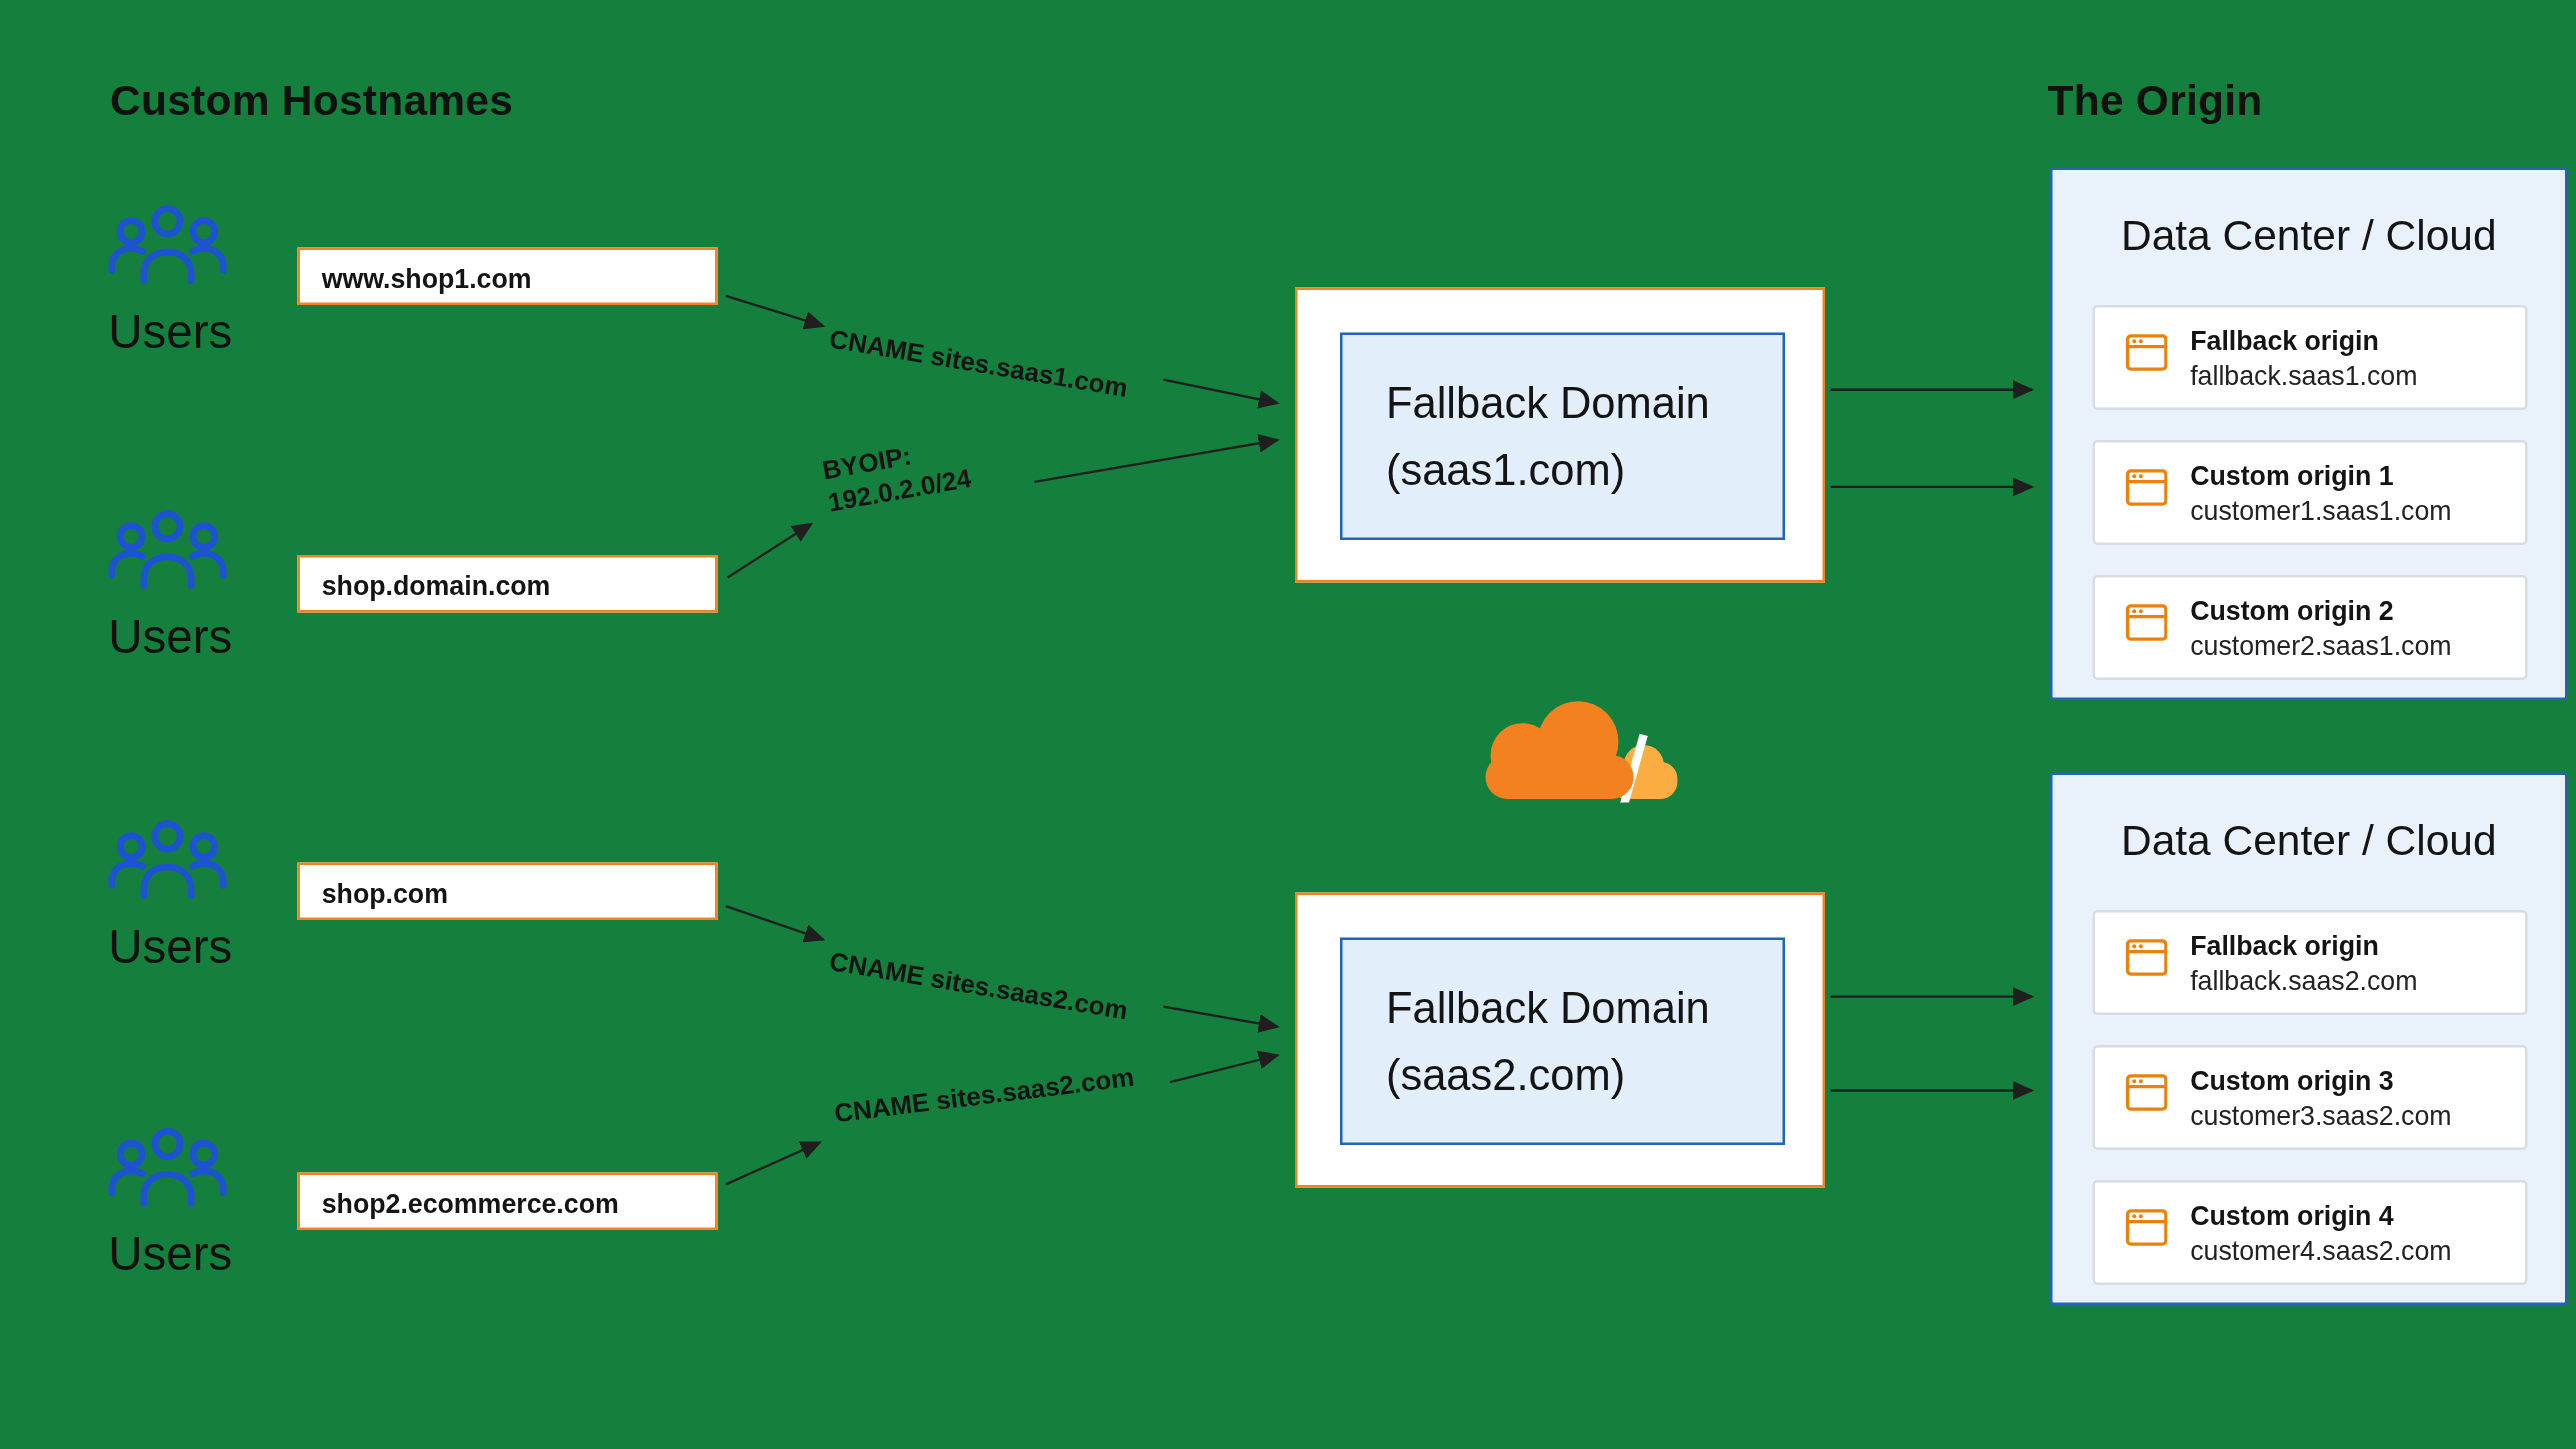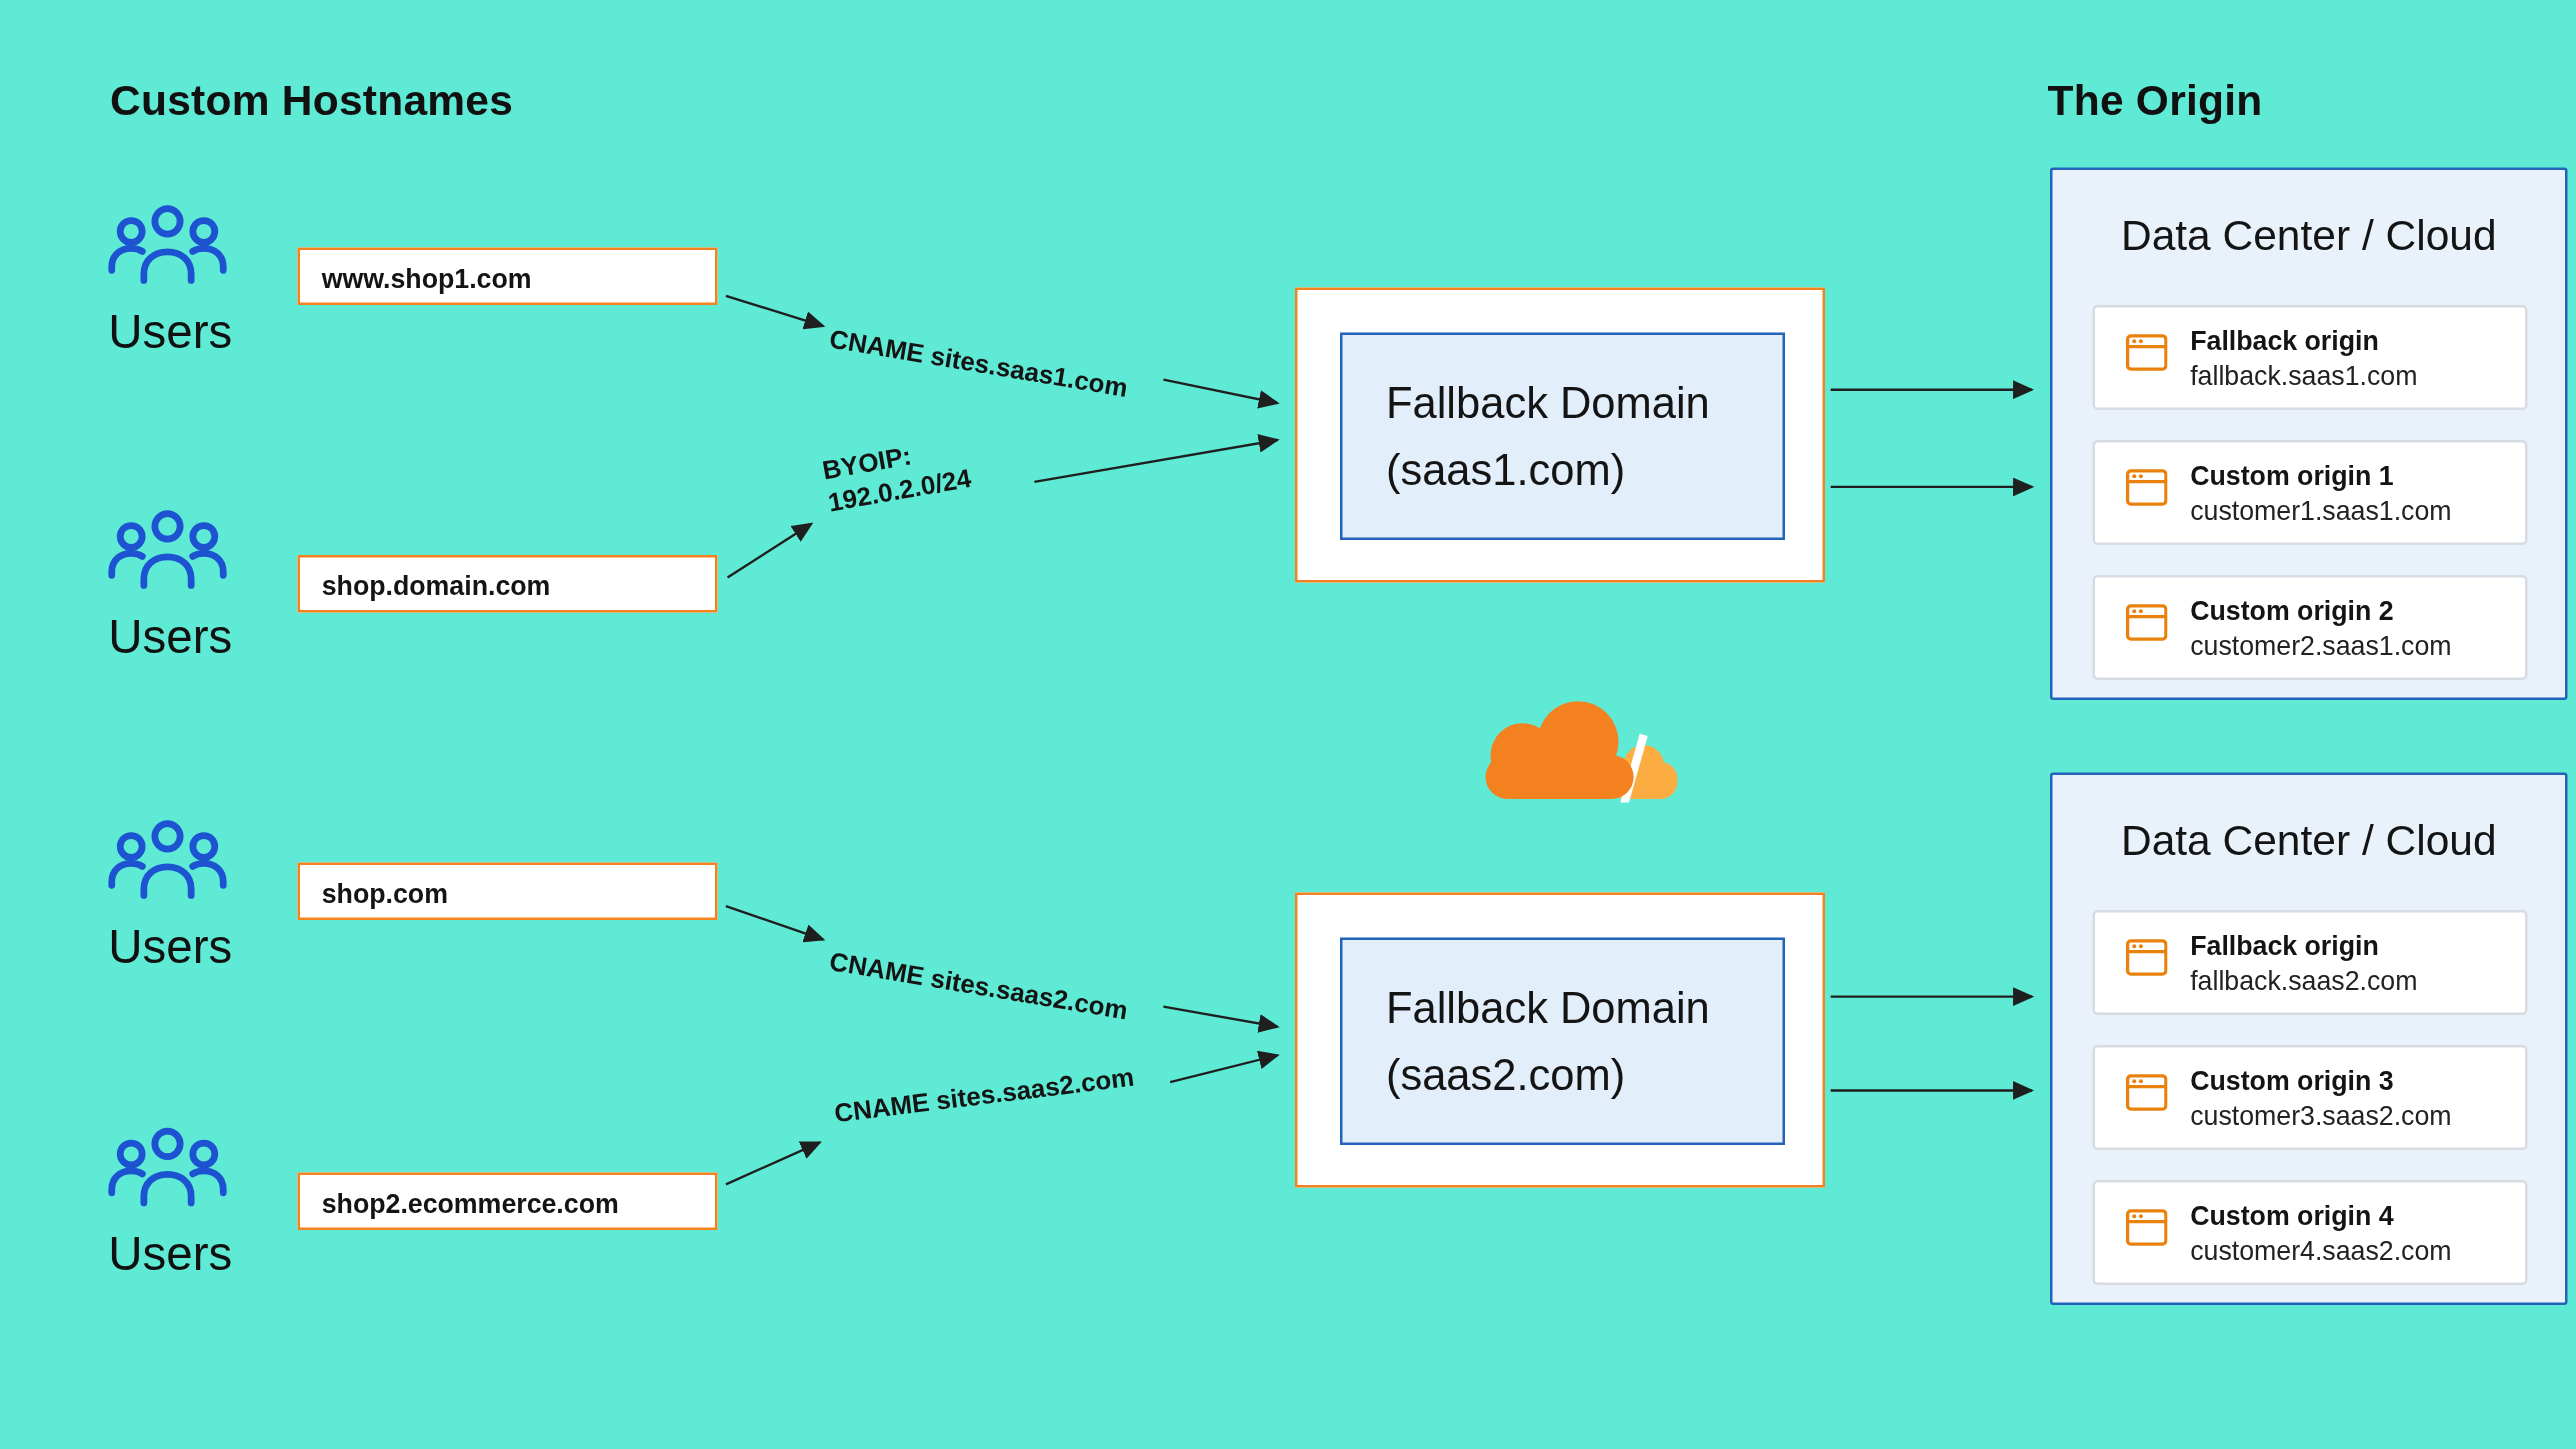--- a/index.html
+++ b/index.html
@@ -1,19 +1,19 @@
 <!DOCTYPE html>
 <html style="font-size:10.7px"><head>
 <meta charset="utf-8">
 <style>
   * { margin:0; padding:0; box-sizing:border-box; }
   html, body { background:#ffffff; }
   body { font-family:"Liberation Sans", sans-serif; color:#141414; }
 
-  .viewport { position:relative; width:2576px; height:1449px; background:#5eead4; overflow:hidden; }
+  .viewport { position:relative; width:2576px; height:1449px; background:#15803d; overflow:hidden; }
   .stage {
     position:absolute; left:0; top:0; width:1030px; height:580px;
     transform:scale(2.5); transform-origin:0 0;
     --orange:#f6821f; --blueBorder:#2264bb; --panelFill:#e9f2fb; --innerFill:#e2eefa;
   }
   .abs { position:absolute; }
 
   .heading { position:absolute; font-size:17px; font-weight:700; letter-spacing:0.1px; color:#111; }
 
   .user-group { position:absolute; left:42px; width:74px; }

